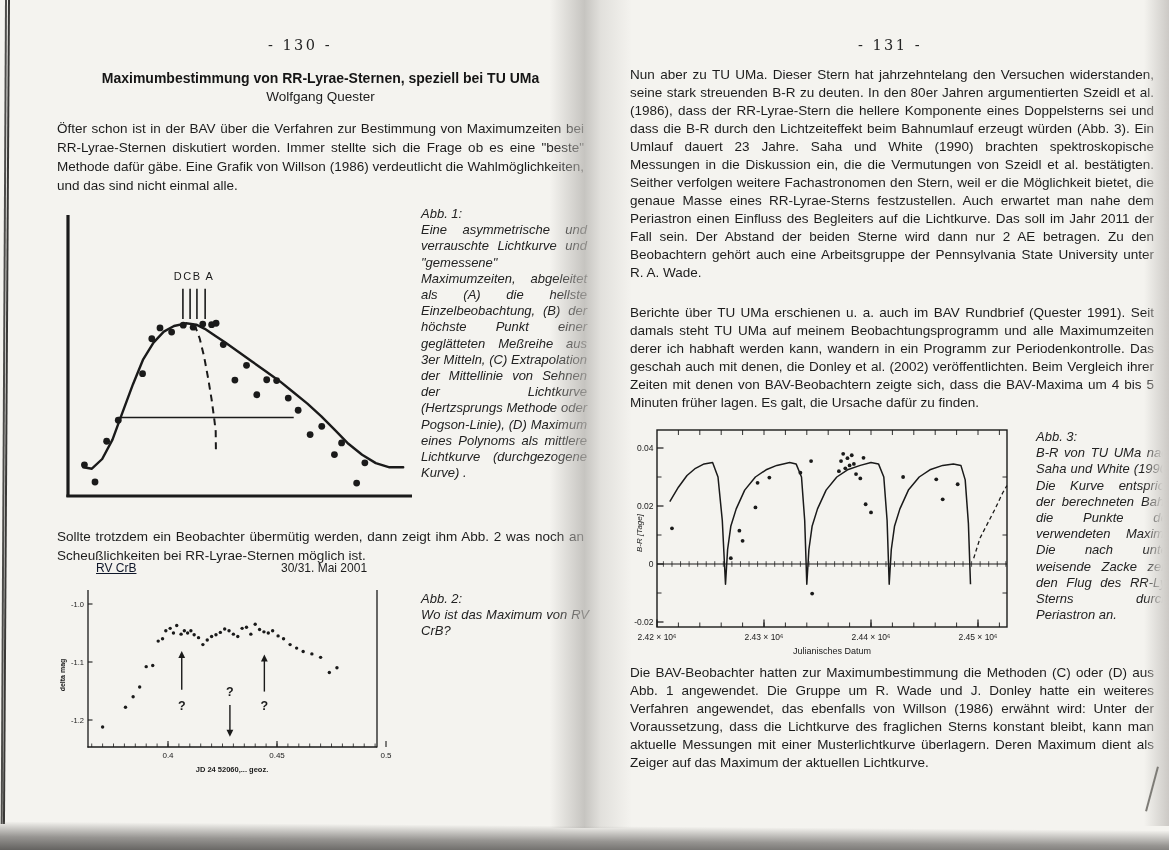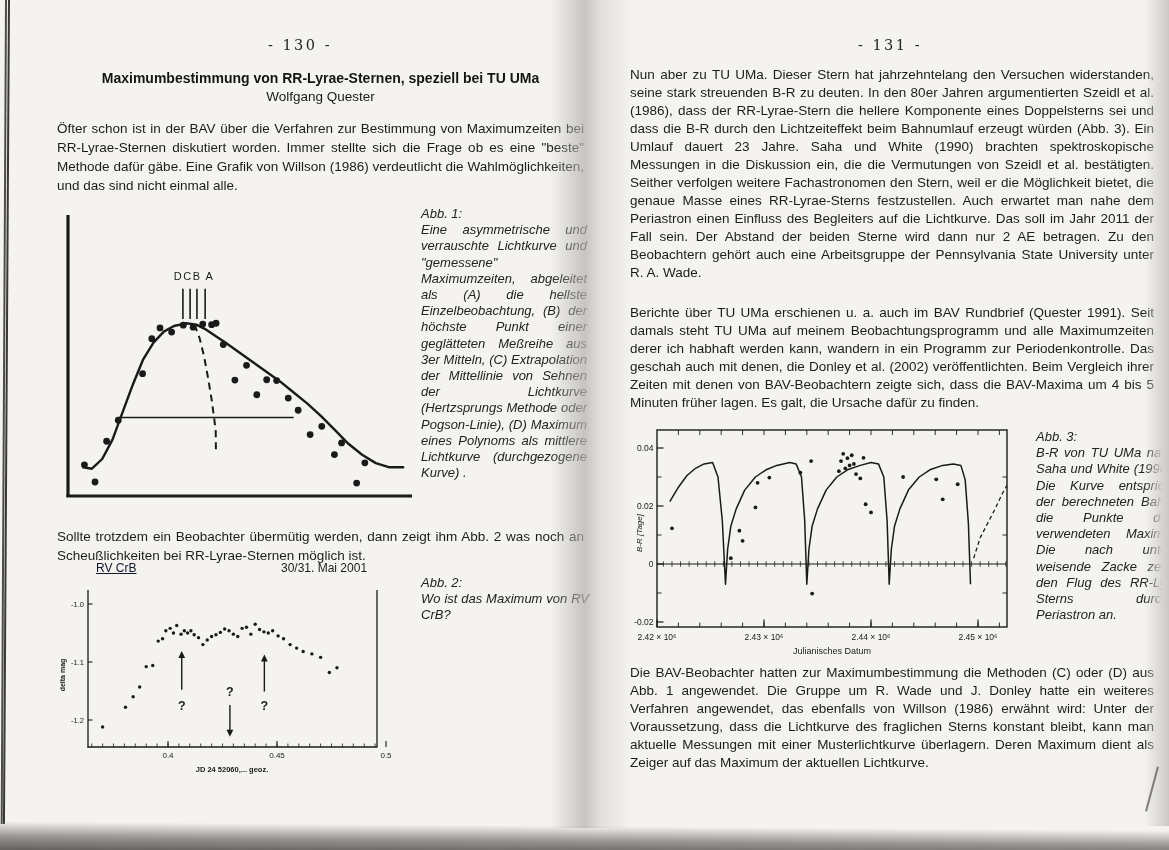--- a/index.html
+++ b/index.html
@@ -186,21 +186,21 @@
       <polygon points="125.73999999999997,68.97999999999998 122.33999999999996,75.97999999999998 129.13999999999996,75.97999999999998" fill="#1a1a1a"></polygon>
       <text x="125.73999999999997" y="127.50000000000003" font-size="12.5" text-anchor="middle" font-weight="bold">?</text>
       <line x1="173.91799999999998" y1="122.91999999999996" x2="173.91799999999998" y2="148.82000000000005" stroke="#1a1a1a" stroke-width="1.4"></line>
       <polygon points="173.91799999999998,154.82000000000005 170.51799999999997,147.82000000000005 177.31799999999998,147.82000000000005" fill="#1a1a1a"></polygon>
       <text x="173.91799999999998" y="114.15999999999995" font-size="12.5" text-anchor="middle" font-weight="bold">?</text>
       <line x1="208.36199999999994" y1="109.58000000000001" x2="208.36199999999994" y2="78.45999999999998" stroke="#1a1a1a" stroke-width="1.4"></line>
       <polygon points="208.36199999999994,72.45999999999998 204.96199999999993,79.45999999999998 211.76199999999994,79.45999999999998" fill="#1a1a1a"></polygon>
       <text x="208.36199999999994" y="127.50000000000003" font-size="12.5" text-anchor="middle" font-weight="bold">?</text>
     </svg>
 
-  <div class="abs cap" style="left:421px;top:575px;width:168px;">
+  <div class="abs cap" style="left:421px;top:591px;width:168px;">
     <div class="cap-title">Abb. 2:</div>
     <div>Wo ist das Maximum von RV CrB?</div>
   </div>
 
   <div class="abs pagenum" style="left:720px;top:37px;width:340px;">- 131 -</div>
 
   <p class="abs body-text rp" style="left:630px;top:66px;width:524px;">Nun aber zu TU UMa. Dieser Stern hat jahrzehntelang den Versuchen widerstanden, seine stark streuenden B-R zu deuten. In den 80er Jahren argumentierten Szeidl et al. (1986), dass der RR-Lyrae-Stern die hellere Komponente eines Doppelsterns sei und dass die B-R durch den Lichtzeiteffekt beim Bahnumlauf erzeugt würden (Abb. 3). Ein Umlauf dauert 23 Jahre. Saha und White (1990) brachten spektroskopische Messungen in die Diskussion ein, die die Vermutungen von Szeidl et al. bestätigten. Seither verfolgen weitere Fachastronomen den Stern, weil er die Möglichkeit bietet, die genaue Masse eines RR-Lyrae-Sterns festzustellen. Auch erwartet man nahe dem Periastron einen Einfluss des Begleiters auf die Lichtkurve. Das soll im Jahr 2011 der Fall sein. Der Abstand der beiden Sterne wird dann nur 2 AE betragen. Zu den Beobachtern gehört auch eine Arbeitsgruppe der Pennsylvania State University unter R. A. Wade.</p>
 
   <p class="abs body-text rp" style="left:630px;top:304px;width:524px;">Berichte über TU UMa erschienen u. a. auch im BAV Rundbrief (Quester 1991). Seit damals steht TU UMa auf meinem Beobachtungsprogramm und alle Maximumzeiten derer ich habhaft werden kann, wandern in ein Programm zur Periodenkontrolle. Das geschah auch mit denen, die Donley et al. (2002) veröffentlichten. Beim Vergleich ihrer Zeiten mit denen von BAV-Beobachtern zeigte sich, dass die BAV-Maxima um 4 bis 5 Minuten früher lagen. Es galt, die Ursache dafür zu finden.</p>
 

